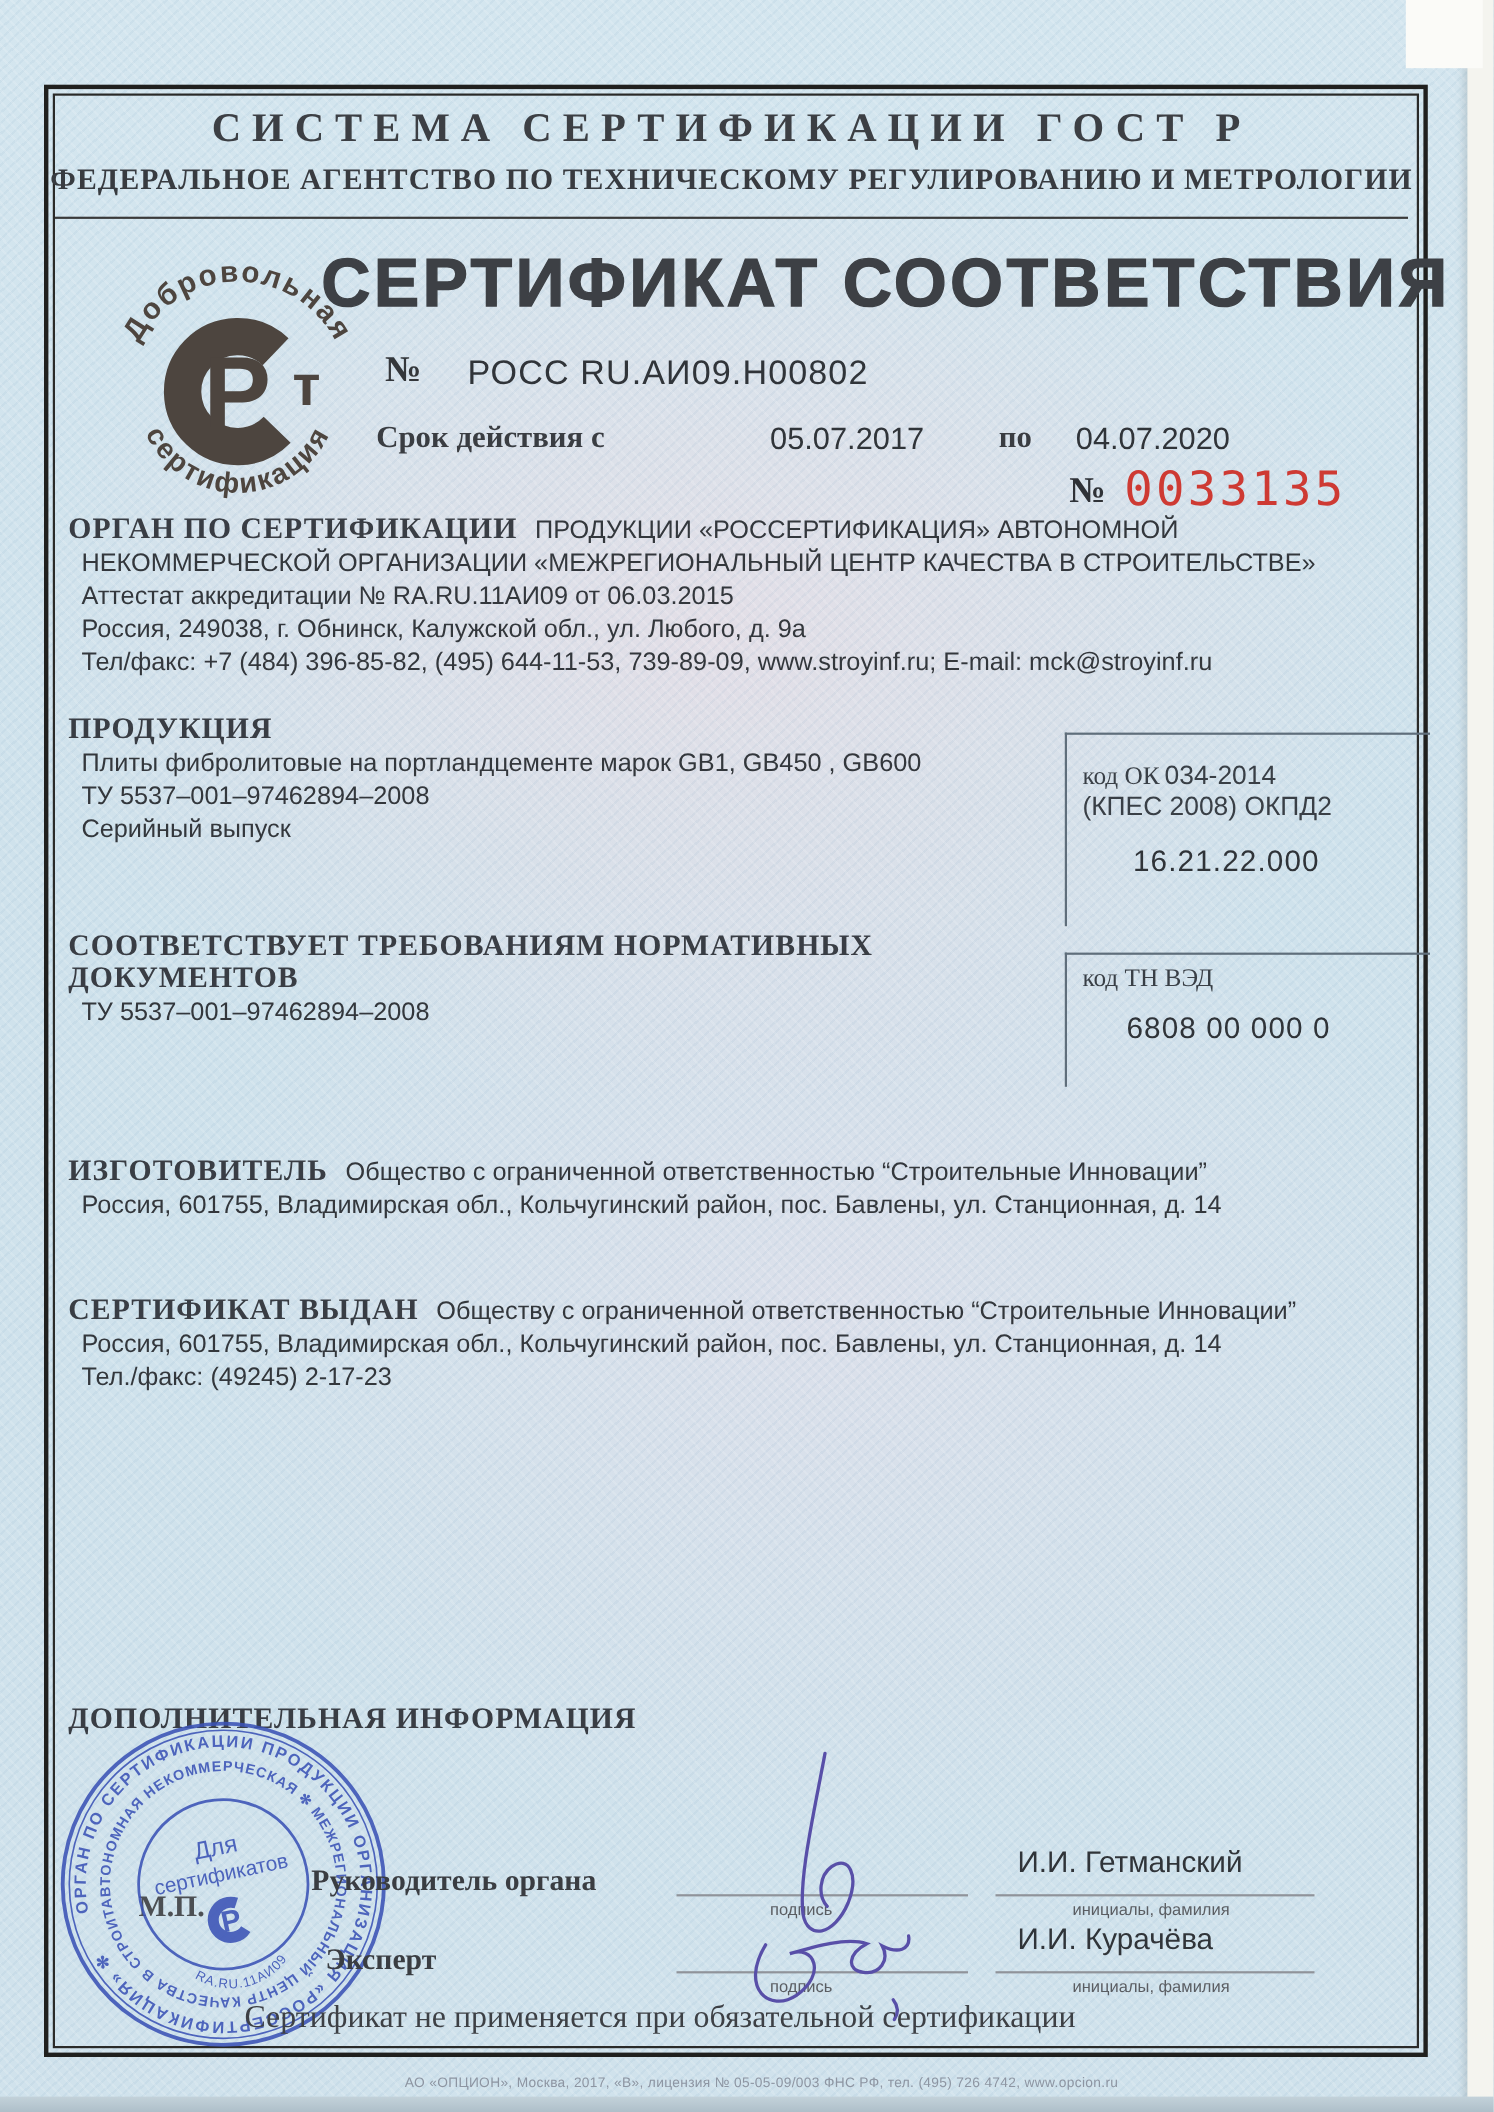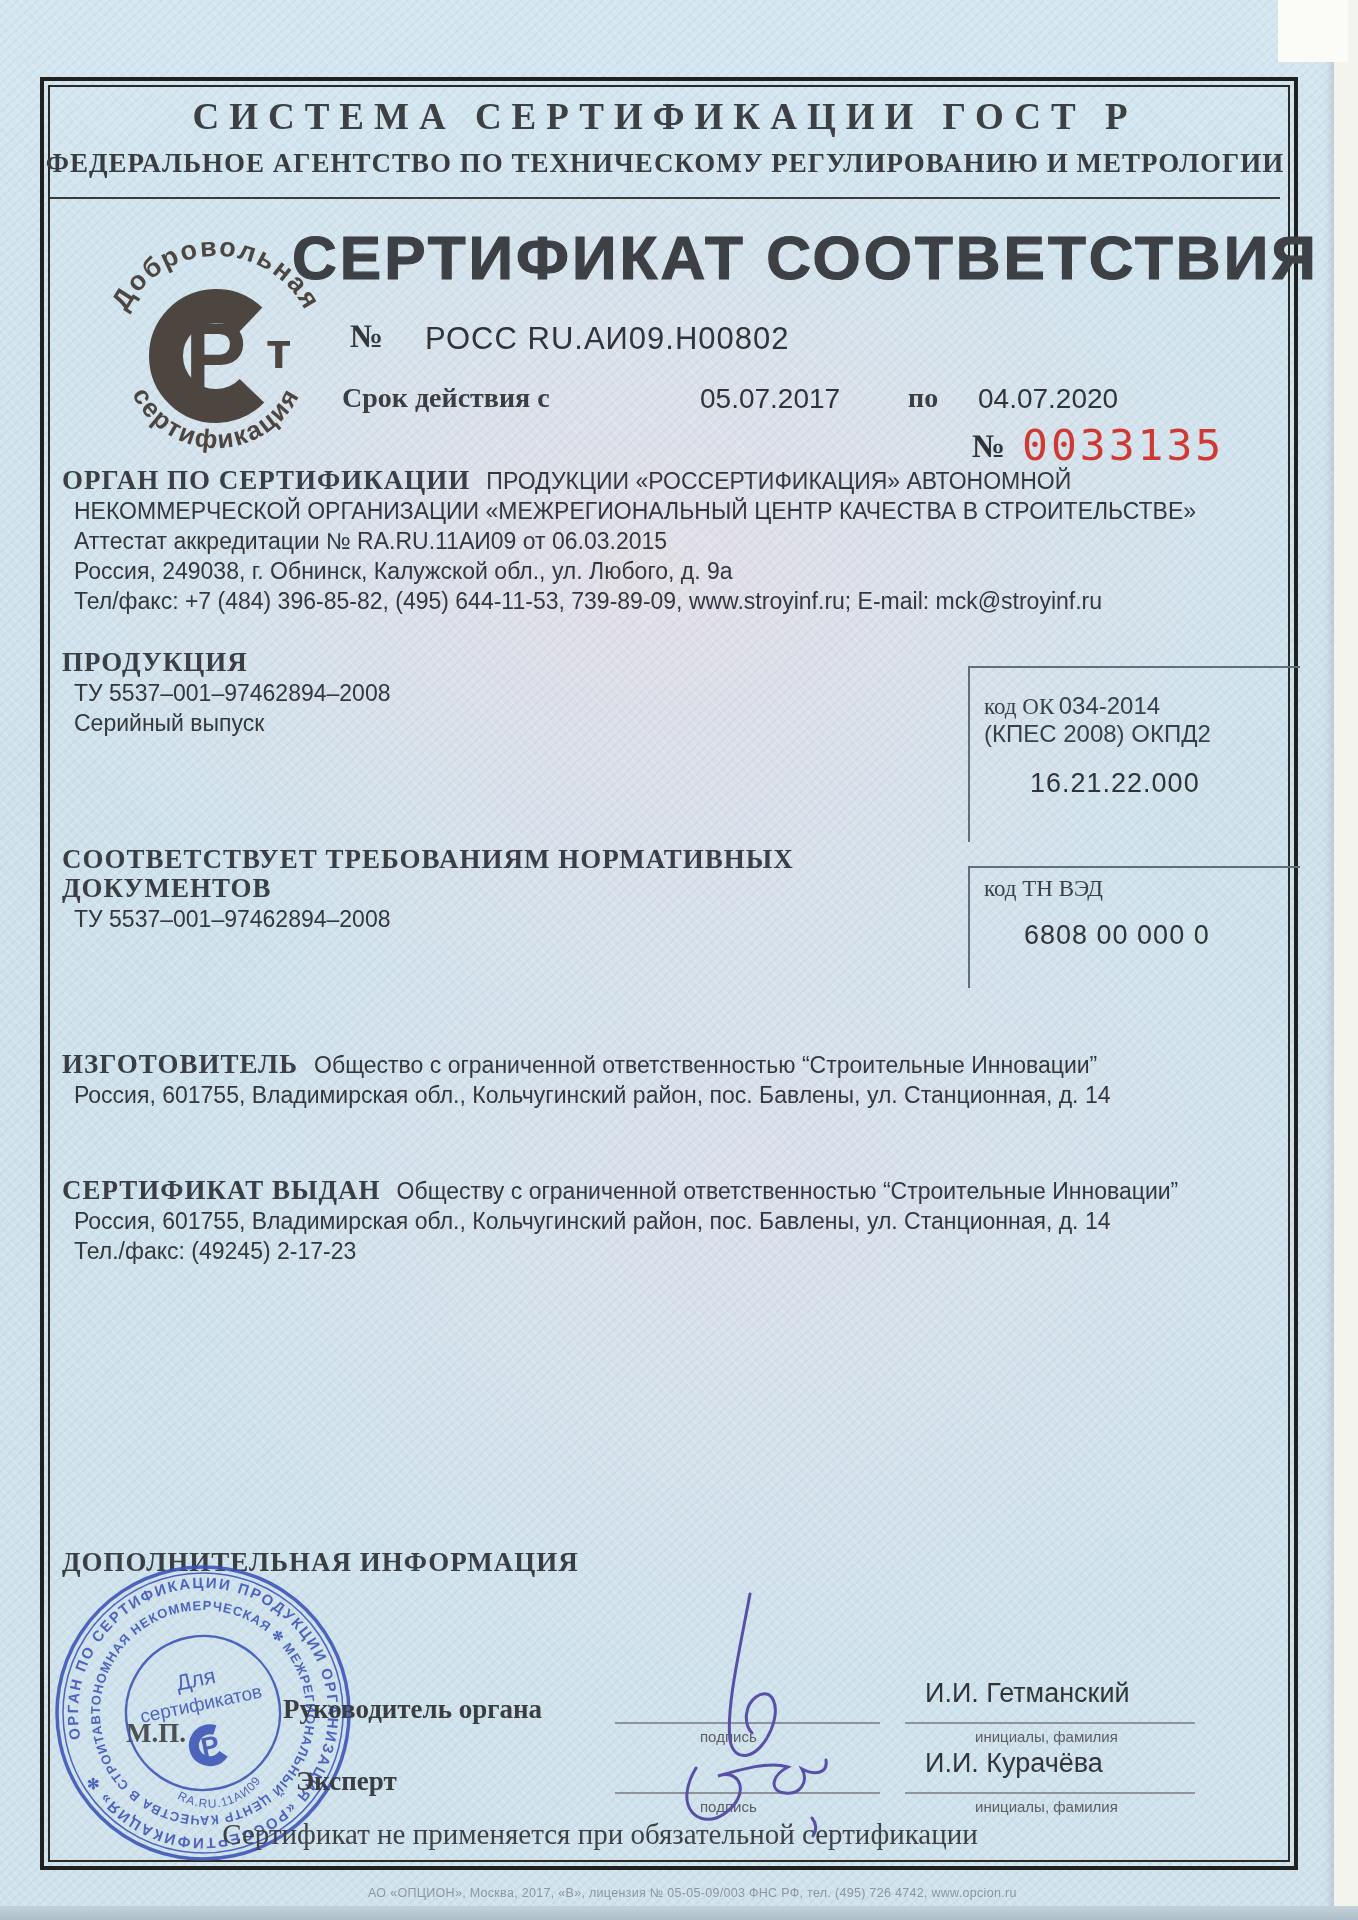--- a/index.html
+++ b/index.html
@@ -100,20 +100,21 @@
   <div class="section" style="top:466px">
     <span class="slabel">ОРГАН ПО СЕРТИФИКАЦИИ</span><span>ПРОДУКЦИИ «РОССЕРТИФИКАЦИЯ» АВТОНОМНОЙ</span>
     <div class="sline">НЕКОММЕРЧЕСКОЙ ОРГАНИЗАЦИИ «МЕЖРЕГИОНАЛЬНЫЙ ЦЕНТР КАЧЕСТВА В СТРОИТЕЛЬСТВЕ»</div>
     <div class="sline">Аттестат аккредитации № RA.RU.11АИ09 от 06.03.2015</div>
     <div class="sline">Россия, 249038, г. Обнинск, Калужской обл., ул. Любого, д. 9а</div>
     <div class="sline">Тел/факс: +7 (484) 396-85-82, (495) 644-11-53, 739-89-09, www.stroyinf.ru; E-mail: mck@stroyinf.ru</div>
   </div>
 
   <div class="section" style="top:648px;width:880px">
     <div><span class="slabel">ПРОДУКЦИЯ</span></div>
+    <div class="sline">Плиты фибролитовые на портландцементе марок GB1, GB450 , GB600</div>
     <div class="sline">ТУ 5537–001–97462894–2008</div>
     <div class="sline">Серийный выпуск</div>
   </div>
   <div class="codebox" style="left:968px;top:666px;width:316px;height:150px;padding:24px 0 0 14px">
     <div>
       <span class="klabel">код ОК</span>
       <span style="font-size:24px">034-2014</span>
     </div>
     <div style="font-size:24px">(КПЕС 2008) ОКПД2</div>
     <div class="kval" style="margin:20px 0 0 46px">16.21.22.000</div>

